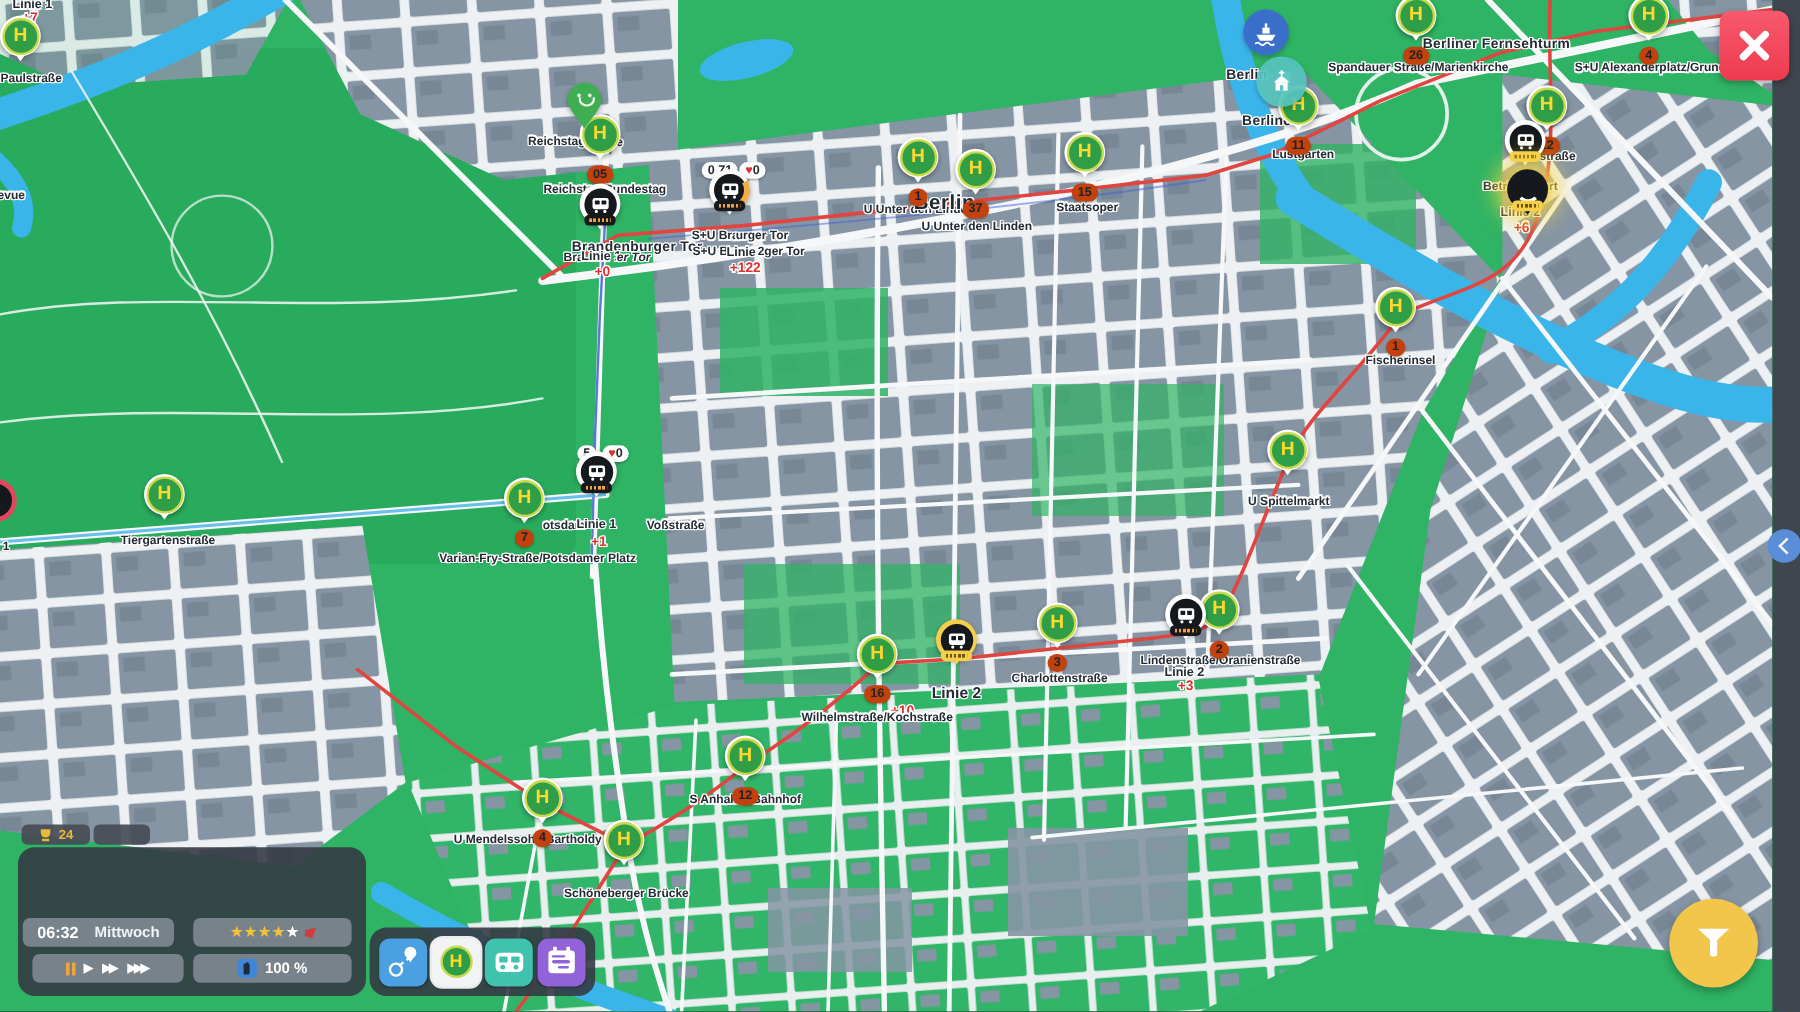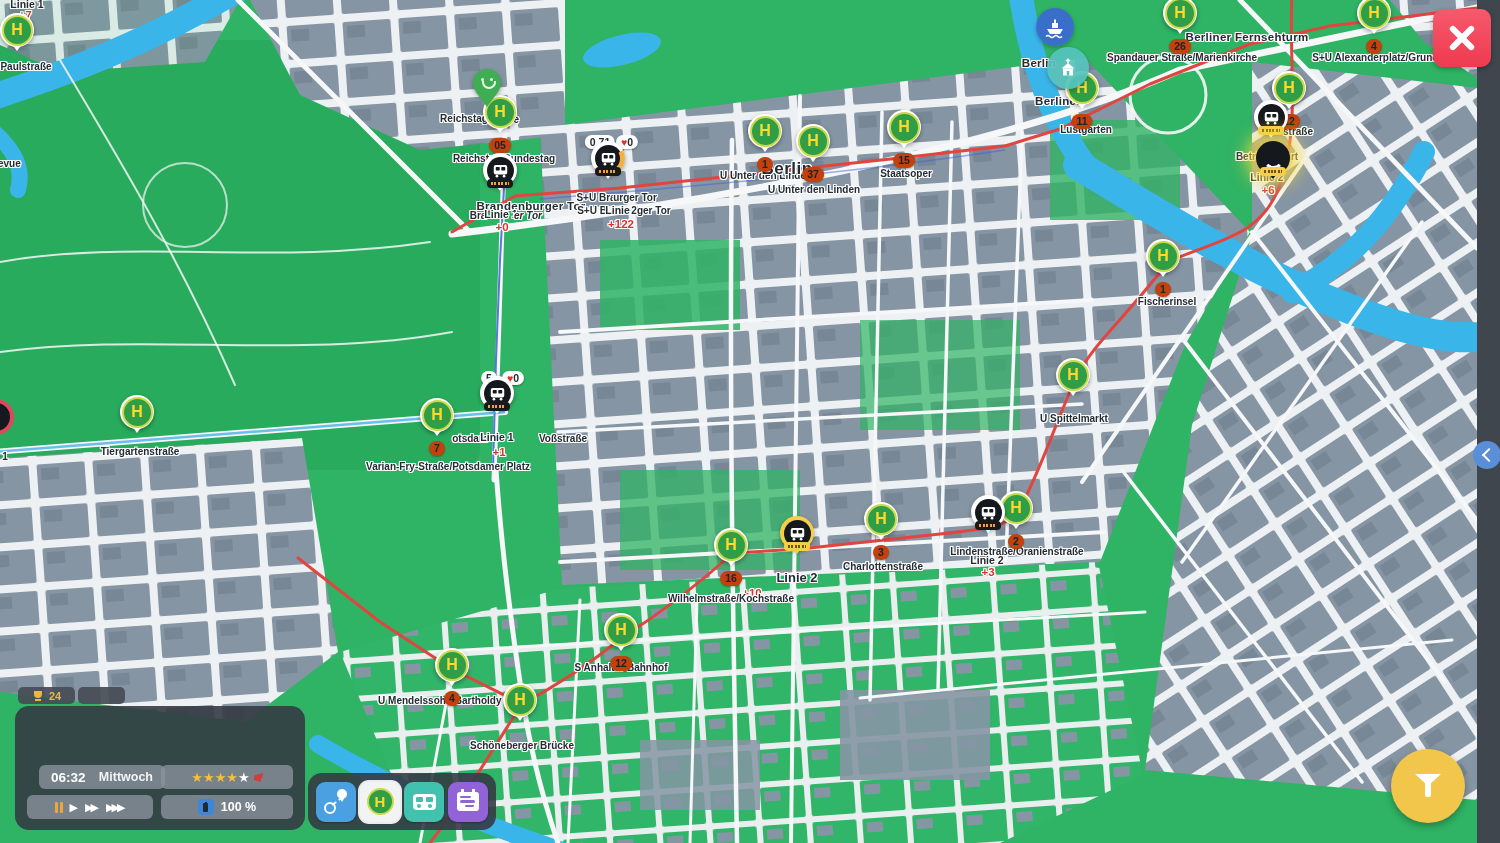--- a/index.html
+++ b/index.html
@@ -87,21 +87,21 @@
   #empty-pill{left:78px;top:687px;width:47px;height:17px;}
   .trophy{position:relative;width:12px;height:12px;}
   .trophy::before{content:"";position:absolute;left:2px;top:1px;width:8px;height:7px;background:#e9b83d;border-radius:0 0 6px 6px;}
   .trophy::after{content:"";position:absolute;left:3px;top:9px;width:6px;height:2px;background:#e9b83d;}
   #trophy-count{color:#e9b83d;font-size:11px;font-weight:bold;}
   #hud-main{position:absolute;left:15px;top:706px;width:290px;height:124px;background:rgba(53,59,68,.9);
         border-radius:14px;z-index:55;}
   .hbox{position:absolute;background:rgba(140,148,158,.78);border-radius:6px;display:flex;align-items:center;}
   #money-box{left:12px;top:13px;width:266px;height:38px;justify-content:center;}
   #money-box span{color:#fff;font-size:22px;font-weight:bold;letter-spacing:.5px;}
-  #time-box{left:24px;top:59px;width:126px;height:24px;padding:0 12px;justify-content:space-between;box-sizing:border-box;}
+  #time-box{left:4px;top:59px;width:126px;height:24px;padding:0 12px;justify-content:space-between;box-sizing:border-box;}
   #time-box .time{color:#fff;font-size:13.5px;font-weight:bold;}
   #time-box .day{color:#f2f3f4;font-size:12.5px;font-weight:bold;}
   #stars-box{left:146px;top:59px;width:132px;height:24px;justify-content:center;gap:1px;}
   .star{font-size:13px;color:#fff;line-height:1;}
   .star.gold{color:#f3c13a;}
   .rate-flag{display:inline-block;width:9px;height:9px;background:#e03131;opacity:.85;margin-left:3px;
         clip-path:polygon(0 25%,100% 0,78% 100%,0 78%);transform:skewX(-8deg);}
   #controls-box{left:12px;top:89px;width:126px;height:24px;justify-content:center;gap:7px;}
   .spd{border:none;background:transparent;padding:0;display:flex;align-items:center;gap:2px;cursor:pointer;height:14px;}
   .pbar{display:inline-block;width:3px;height:11px;background:#f0a53c;border-radius:1px;}

